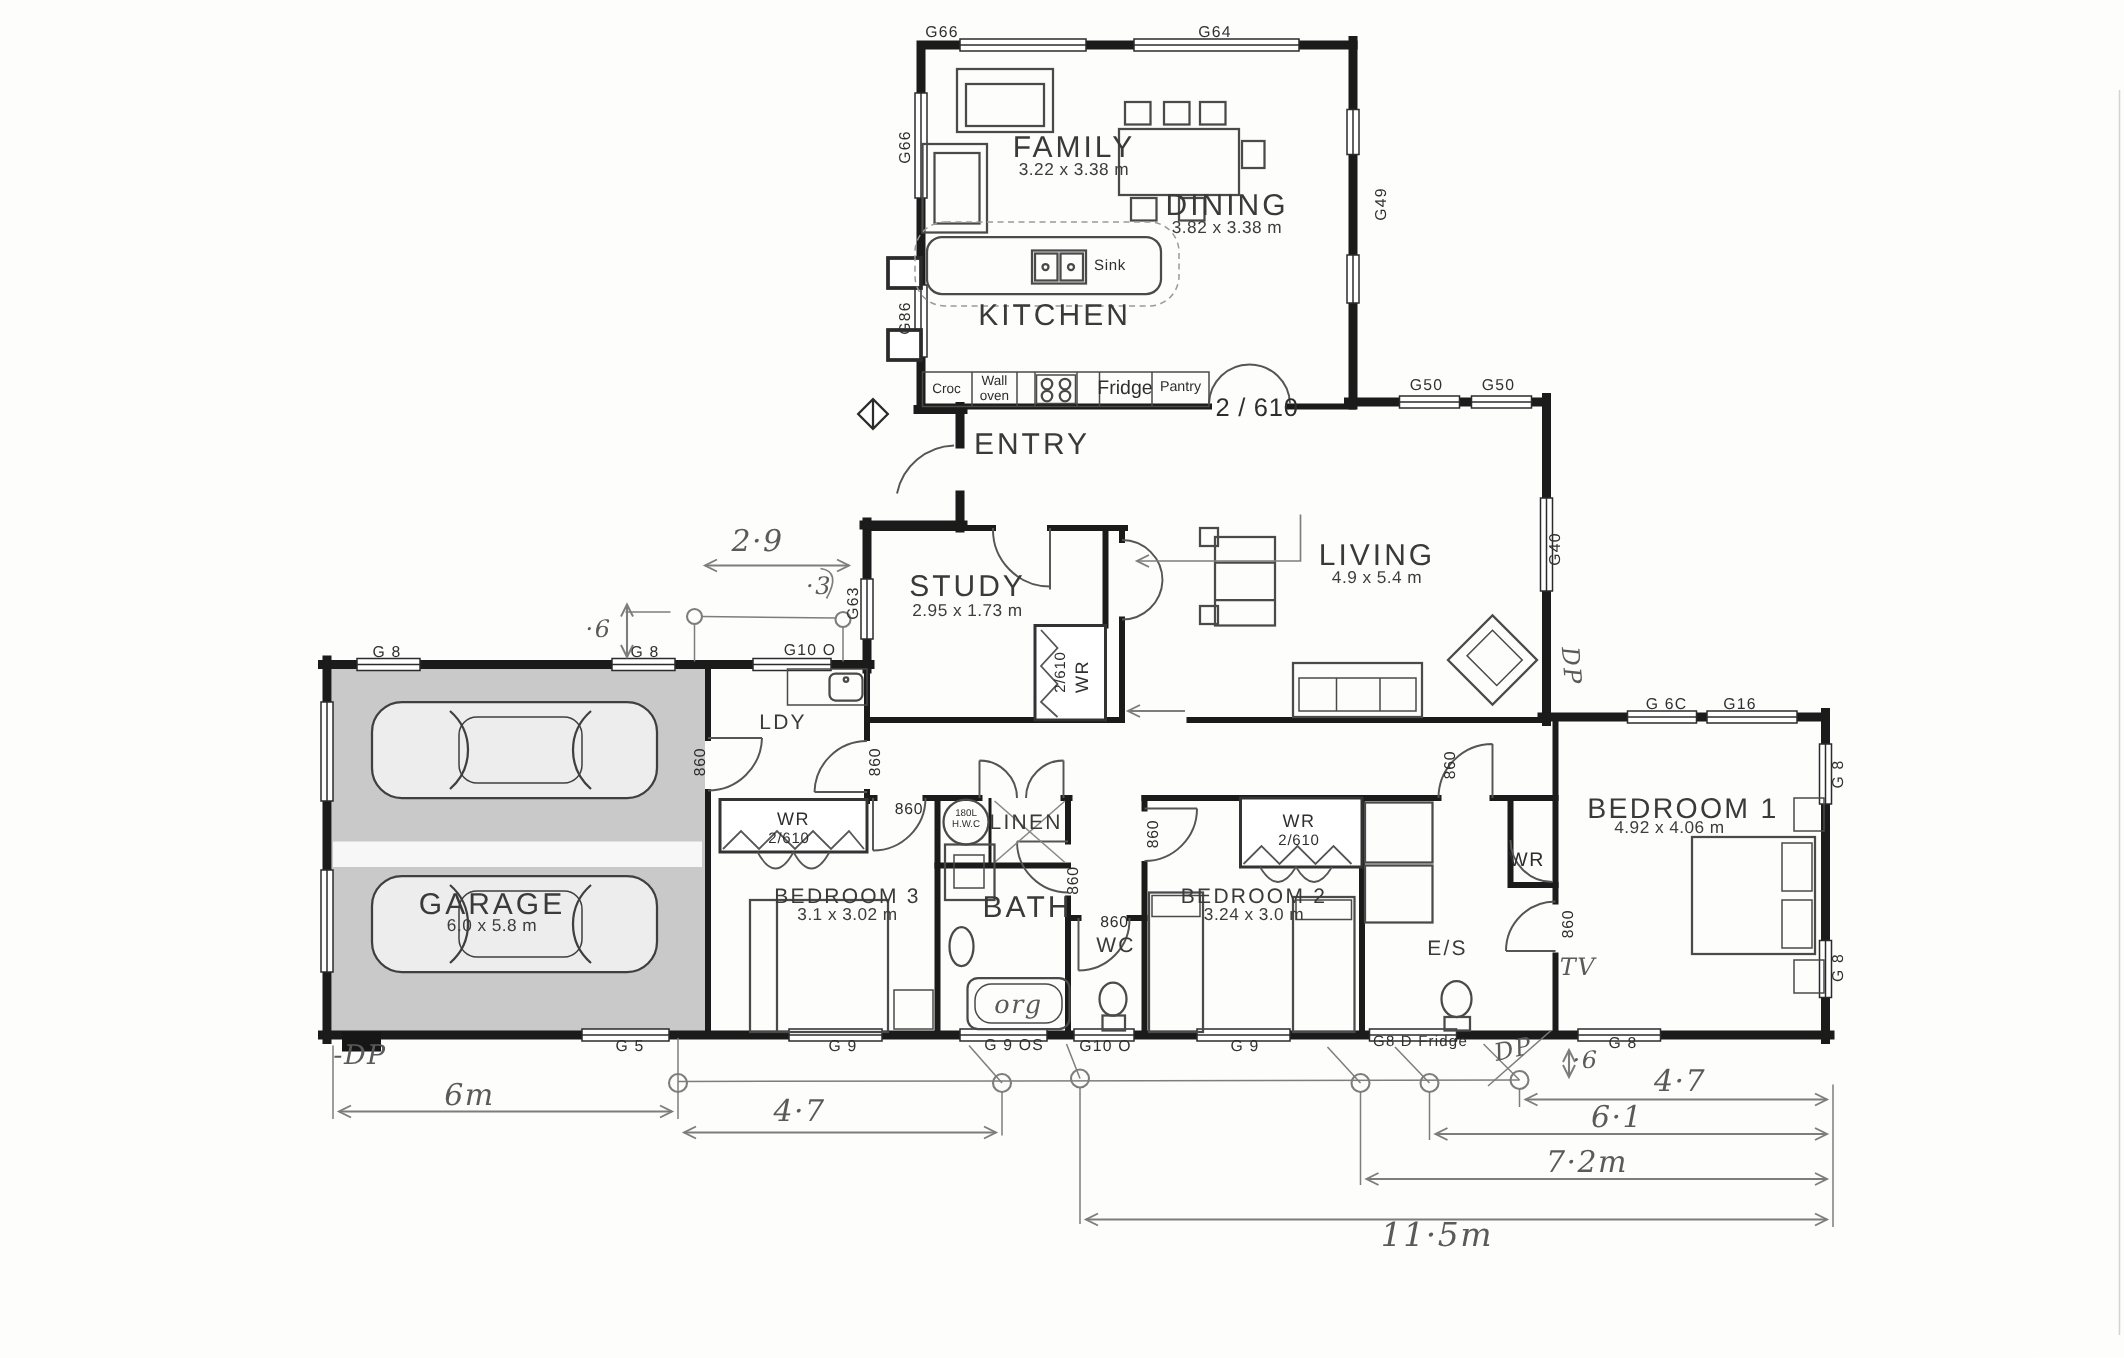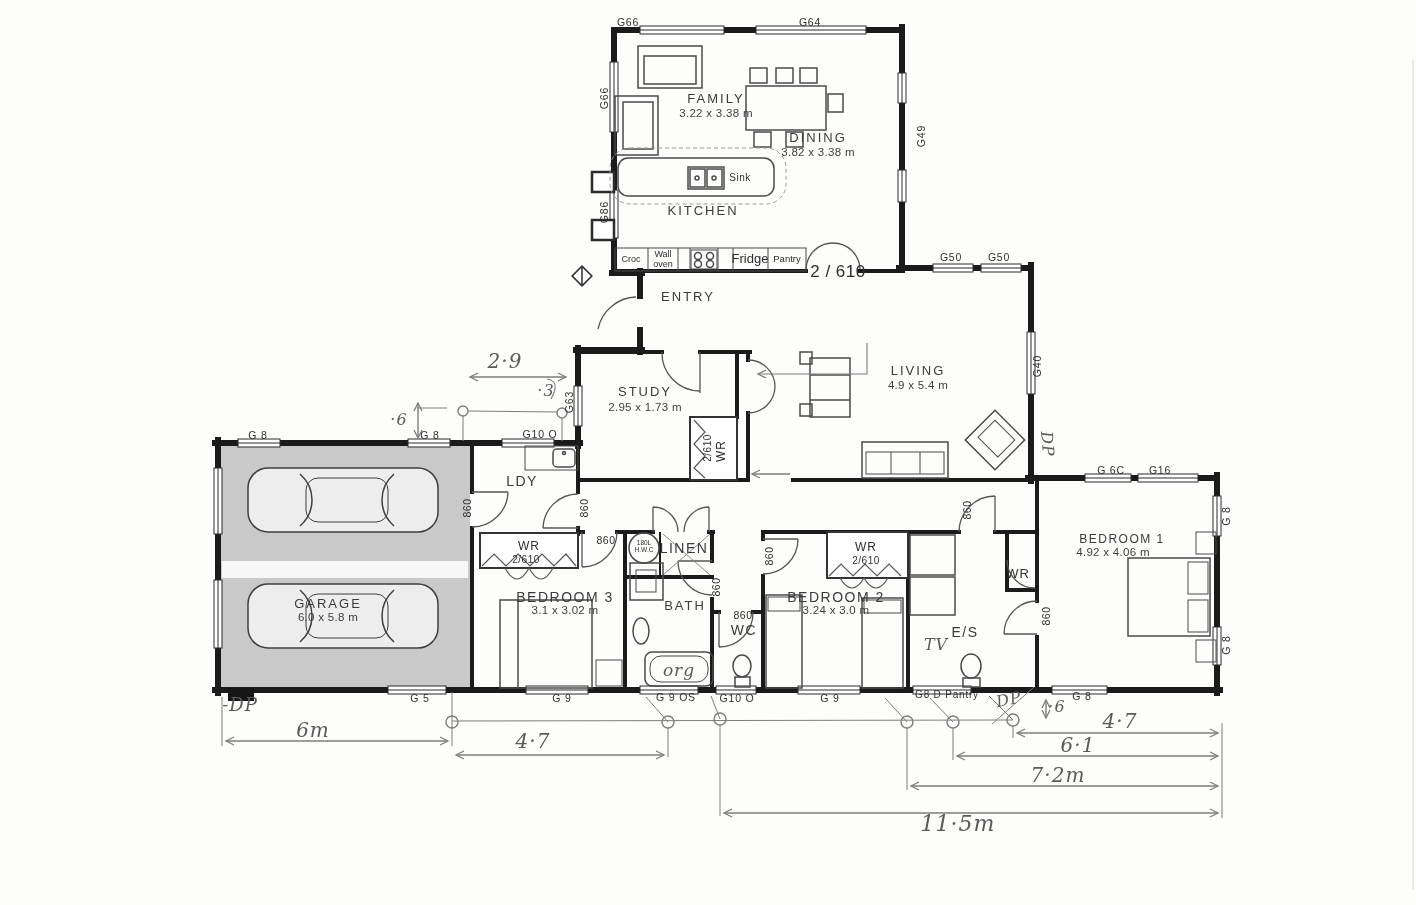--- a/index.html
+++ b/index.html
@@ -1,21 +1,21 @@
 <!DOCTYPE html>
 <html><head>
 <meta charset="utf-8">
 <style>
   html,body{margin:0;padding:0;background:#fff;}
   .page{position:relative;width:1416px;height:905px;background:#fdfdfc;overflow:hidden;
         font-family:"Liberation Sans",sans-serif;}
   svg{position:absolute;left:0;top:0;}
   .lbl{position:absolute;transform:translate(-50%,-50%);color:#2e2e2e;white-space:pre-line;
        text-align:center;line-height:1.15;letter-spacing:.5px;}
-  .room{font-size:13px;letter-spacing:2px;color:#3a3a3a;}
+  .room{font-size:20px;letter-spacing:2px;color:#3a3a3a;}
   .room-sm{font-size:14px;letter-spacing:1.5px;color:#3a3a3a;}
   .dims{font-size:11.5px;color:#3d3d3d;letter-spacing:.3px;}
   .wr{font-size:12px;letter-spacing:1px;}
   .x610{font-size:10px;}
   .fix{font-size:9px;letter-spacing:0;}
   .sink{font-size:10px;}
   .d860{font-size:10.5px;}
   .g{font-size:10.5px;letter-spacing:.8px;color:#303030;}
   .tiny{font-size:6.5px;letter-spacing:0;line-height:1.05;}
   .vert{transform:translate(-50%,-50%) rotate(-90deg);}
@@ -408,21 +408,21 @@
 <span class="lbl dims" style="left:328px;top:618px">6.0 x 5.8 m</span>
 <span class="lbl room-sm" style="left:522px;top:481px">LDY</span>
 <span class="lbl room-sm" style="left:684px;top:548px">LINEN</span>
 <span class="lbl room" style="left:685px;top:606px">BATH</span>
 <span class="lbl room-sm" style="left:744px;top:630px">WC</span>
 <span class="lbl room-sm" style="left:565px;top:597px">BEDROOM 3</span>
 <span class="lbl dims" style="left:565px;top:611px">3.1 x 3.02 m</span>
 <span class="lbl room-sm" style="left:836px;top:597px">BEDROOM 2</span>
 <span class="lbl dims" style="left:836px;top:611px">3.24 x 3.0 m</span>
 <span class="lbl room-sm" style="left:965px;top:632px">E/S</span>
-<span class="lbl room-sm" style="left:1122px;top:540px;font-size:12px">BEDROOM 1</span>
+<span class="lbl room-sm" style="left:1122px;top:540px;font-size:19px">BEDROOM 1</span>
 <span class="lbl dims" style="left:1113px;top:553px">4.92 x 4.06 m</span>
 
 <span class="lbl wr" style="left:529px;top:547px">WR</span>
 <span class="lbl x610" style="left:526px;top:560px">2/610</span>
 <span class="lbl wr" style="left:866px;top:548px">WR</span>
 <span class="lbl x610" style="left:866px;top:561px">2/610</span>
 <span class="lbl wr" style="left:1018px;top:574px;font-size:13px">WR</span>
 <span class="lbl wr vert" style="left:722px;top:451px">WR</span>
 <span class="lbl x610 vert" style="left:708px;top:448px">2/610</span>
 
@@ -460,32 +460,32 @@
 <span class="lbl g" style="left:540px;top:434px">G10 O</span>
 <span class="lbl g" style="left:1111px;top:470px">G 6C</span>
 <span class="lbl g" style="left:1160px;top:470px">G16</span>
 <span class="lbl g vert" style="left:1226px;top:516px">G 8</span>
 <span class="lbl g vert" style="left:1226px;top:645px">G 8</span>
 <span class="lbl g" style="left:420px;top:698px">G 5</span>
 <span class="lbl g" style="left:562px;top:698px">G 9</span>
 <span class="lbl g" style="left:676px;top:697px">G 9 OS</span>
 <span class="lbl g" style="left:737px;top:698px">G10 O</span>
 <span class="lbl g" style="left:830px;top:698px">G 9</span>
-<span class="lbl g" style="left:947px;top:695px;font-size:10px">G8 D Pantry</span>
+<span class="lbl g" style="left:947px;top:695px;font-size:10px">G8 D Fridge</span>
 <span class="lbl g" style="left:1082px;top:696px">G 8</span>
 
 <span class="lbl hw" style="left:505px;top:361px">2·9</span>
 <span class="lbl hw hw-sm" style="left:546px;top:391px">·3</span>
 <span class="lbl hw hw-sm" style="left:399px;top:420px">·6</span>
 <span class="lbl hw" style="left:313px;top:730px">6m</span>
 <span class="lbl hw" style="left:533px;top:741px">4·7</span>
 <span class="lbl hw" style="left:1120px;top:721px">4·7</span>
 <span class="lbl hw" style="left:1078px;top:745px">6·1</span>
 <span class="lbl hw" style="left:1058px;top:775px">7·2m</span>
 <span class="lbl hw hw-lg" style="left:958px;top:824px">11·5m</span>
 <span class="lbl hw hw-sm" style="left:1057px;top:707px">·6</span>
 <span class="lbl hw hw-sm" style="left:240px;top:705px;font-size:18px">-DP</span>
 <span class="lbl hw hw-sm" style="left:1047px;top:444px;transform:translate(-50%,-50%) rotate(85deg)">DP</span>
 <span class="lbl hw hw-sm" style="left:1009px;top:700px;transform:translate(-50%,-50%) rotate(-12deg)">DP</span>
 <span class="lbl hw hw-sm" style="left:679px;top:671px;font-size:17px">org</span>
-<span class="lbl hw hw-sm" style="left:936px;top:645px">TV</span>
+<span class="lbl hw hw-sm" style="left:1052px;top:645px">TV</span>
 
 </div>
 
 </body></html>

